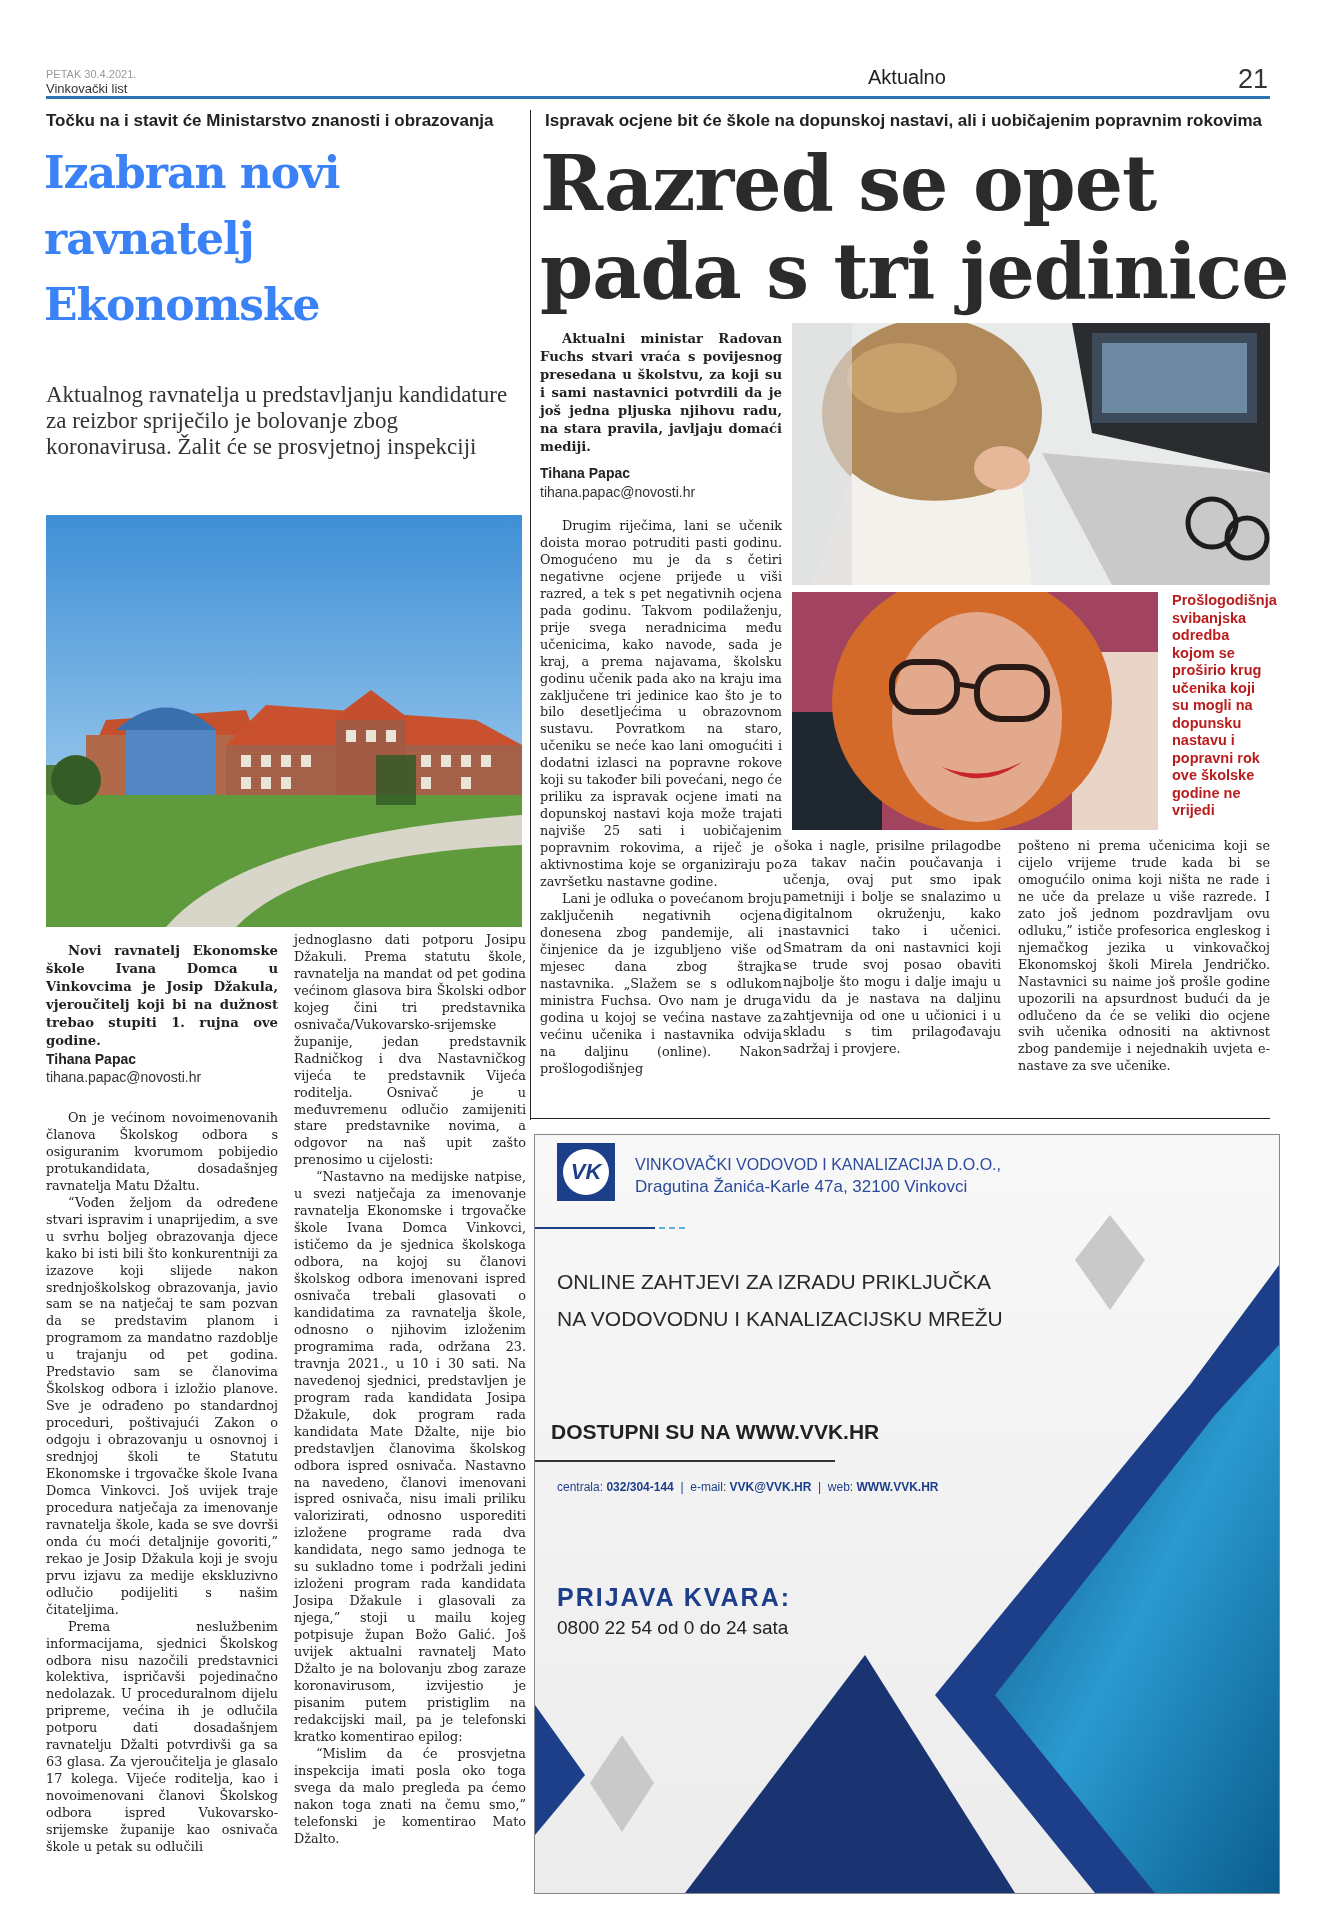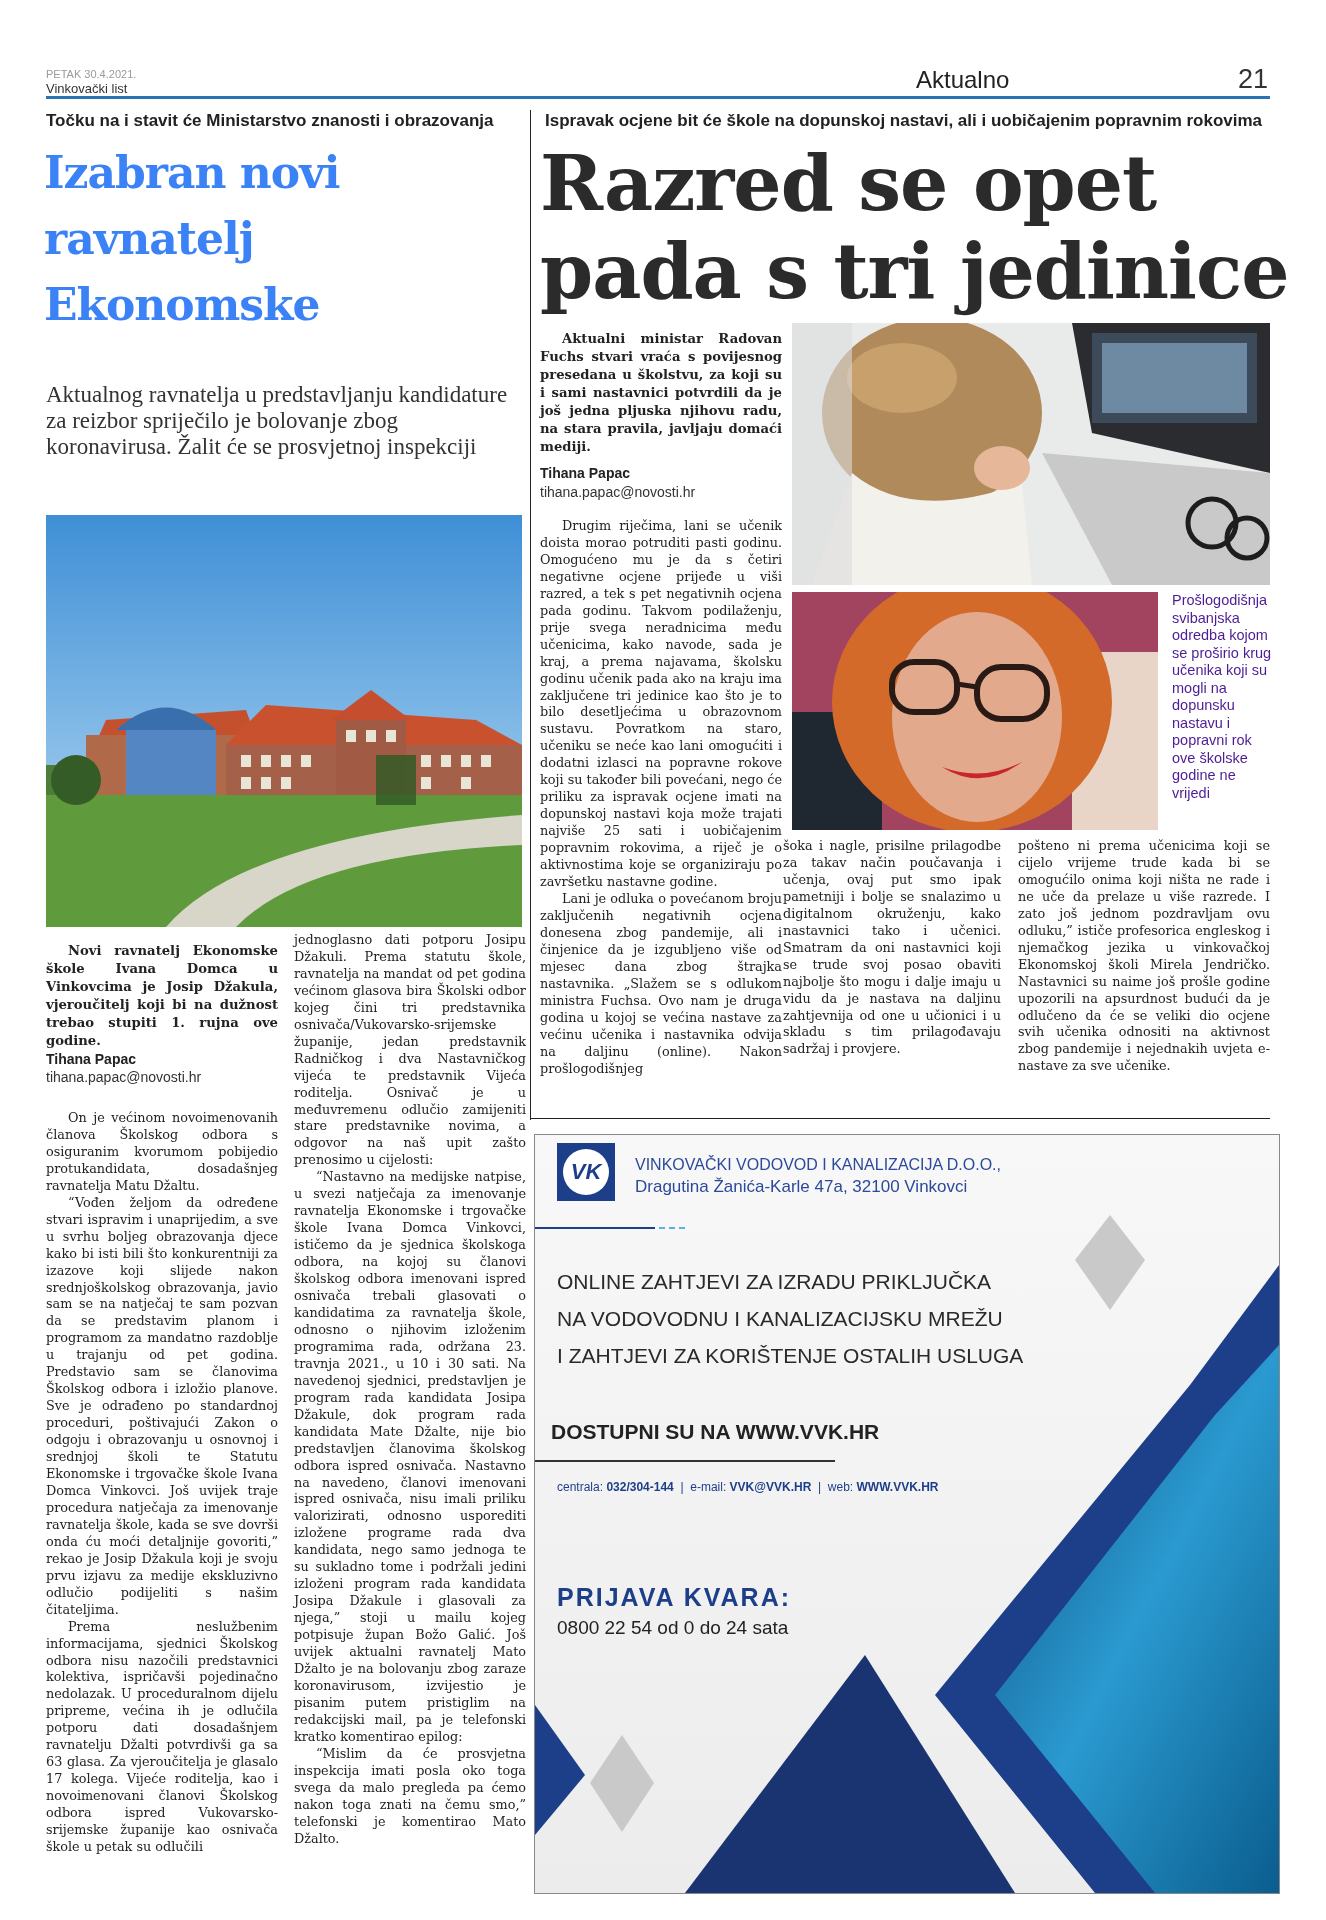--- a/index.html
+++ b/index.html
@@ -1,34 +1,34 @@
 <!DOCTYPE html>
 <html><head>
 <meta charset="utf-8">
 <style>
   html,body{margin:0;padding:0;background:#fff;}
   body{width:1326px;height:1920px;position:relative;overflow:hidden;font-family:"DejaVu Serif",serif;color:#222;}
   .abs{position:absolute;}
   .sans{font-family:"Liberation Sans",sans-serif;}
   .date{left:46px;top:68px;font-size:11px;color:#9a9a9a;}
   .paper{left:46px;top:81px;font-size:13px;color:#333;}
-  .section{left:916px;top:66px;font-size:24px;color:#222;}
+  .section{left:868px;top:66px;font-size:20px;color:#222;}
   .pagenum{left:1238px;top:64px;font-size:27px;color:#333;font-weight:300;}
   .rule-top{left:46px;top:96px;width:1224px;height:3px;background:#2a73b5;}
   .vrule{left:530px;top:110px;width:1px;height:1010px;background:#222;}
   .kicker{font-family:"Liberation Sans",sans-serif;font-weight:bold;font-size:17px;color:#222;}
   .k1{left:46px;top:111px;}
   .k2{left:545px;top:111px;}
   .h1{left:44px;top:140px;width:480px;font-family:"DejaVu Serif",serif;font-weight:bold;font-size:44px;line-height:66px;color:#3b82f6;letter-spacing:-1px;}
   .h2{left:540px;top:140px;width:790px;font-family:"DejaVu Serif",serif;font-weight:bold;font-size:76px;line-height:88px;color:#2b2b2b;letter-spacing:-1px;}
   .deck{left:46px;top:382px;width:470px;font-family:Liberation Serif, serif;font-size:23px;line-height:26px;color:#333;}
   .photo-school{left:46px;top:515px;width:476px;height:412px;overflow:hidden;}
   .photo-laptop{left:792px;top:323px;width:478px;height:262px;overflow:hidden;}
   .photo-woman{left:792px;top:592px;width:366px;height:238px;overflow:hidden;}
-  .caption{left:1172px;top:592px;width:100px;font-family:"Liberation Sans",sans-serif;font-weight:normal;font-size:14.5px;line-height:17.5px;color:#4c1d95;}
+  .caption{left:1172px;top:592px;width:100px;font-family:"Liberation Sans",sans-serif;font-weight:bold;font-size:14.5px;line-height:17.5px;color:#b91c1c;}
   .lead{font-family:"DejaVu Serif",serif;font-weight:bold;font-size:13.2px;line-height:18px;text-align:justify;color:#222;text-indent:22px;}
   .lead1{left:46px;top:942px;width:232px;}
   .lead2{left:540px;top:330px;width:242px;}
   .byname{font-family:"Liberation Sans",sans-serif;font-weight:bold;font-size:14px;color:#222;}
   .bymail{font-family:"Liberation Sans",sans-serif;font-size:14px;color:#333;}
   .by1n{left:46px;top:1051px;}
   .by1m{left:46px;top:1069px;}
   .by2n{left:540px;top:465px;}
   .by2m{left:540px;top:484px;}
   .body{font-family:"DejaVu Serif",serif;font-size:12.8px;line-height:16.95px;text-align:justify;color:#222;}
@@ -187,21 +187,20 @@
     <div style="position:absolute;left:6px;top:6px;width:46px;height:46px;border-radius:50%;background:#fff;color:#1d3f8a;font:bold 22px 'Liberation Sans',sans-serif;text-align:center;line-height:46px;font-style:italic;">VK</div>
   </div>
   <div class="abs sans" style="left:100px;top:21px;font-size:16px;color:#2b4a9a;">VINKOVAČKI VODOVOD I KANALIZACIJA D.O.O.,</div>
   <div class="abs sans" style="left:100px;top:42px;font-size:17px;color:#2b4a9a;">Dragutina Žanića-Karle 47a, 32100 Vinkovci</div>
   <div class="abs" style="left:0;top:92px;width:120px;height:2px;background:#1d3f8a;"></div>
   <div class="abs" style="left:124px;top:92px;width:26px;height:2px;border-top:2px dashed #5fb0e0;"></div>
 
   <div class="abs sans" style="left:22px;top:128px;font-size:21px;line-height:37px;color:#2a2a2a;">
     <div>ONLINE ZAHTJEVI ZA IZRADU PRIKLJUČKA</div>
     <div>NA VODOVODNU I KANALIZACIJSKU MREŽU</div>
-    <div>I ZAHTJEVI ZA KORIŠTENJE OSTALIH USLUGA</div>
   </div>
   <div class="abs sans" style="left:16px;top:285px;font-size:21px;font-weight:bold;color:#222;">DOSTUPNI SU NA WWW.VVK.HR</div>
   <div class="abs" style="left:0;top:325px;width:300px;height:2px;background:#333;"></div>
 
   <div class="abs sans" style="left:22px;top:345px;font-size:12px;color:#1d3f8a;white-space:nowrap;">
     <span>centrala:</span>
     <b>032/304-144</b>
     <span> &nbsp;|&nbsp; </span>
     <span>e-mail:</span>
     <b>VVK@VVK.HR</b>

